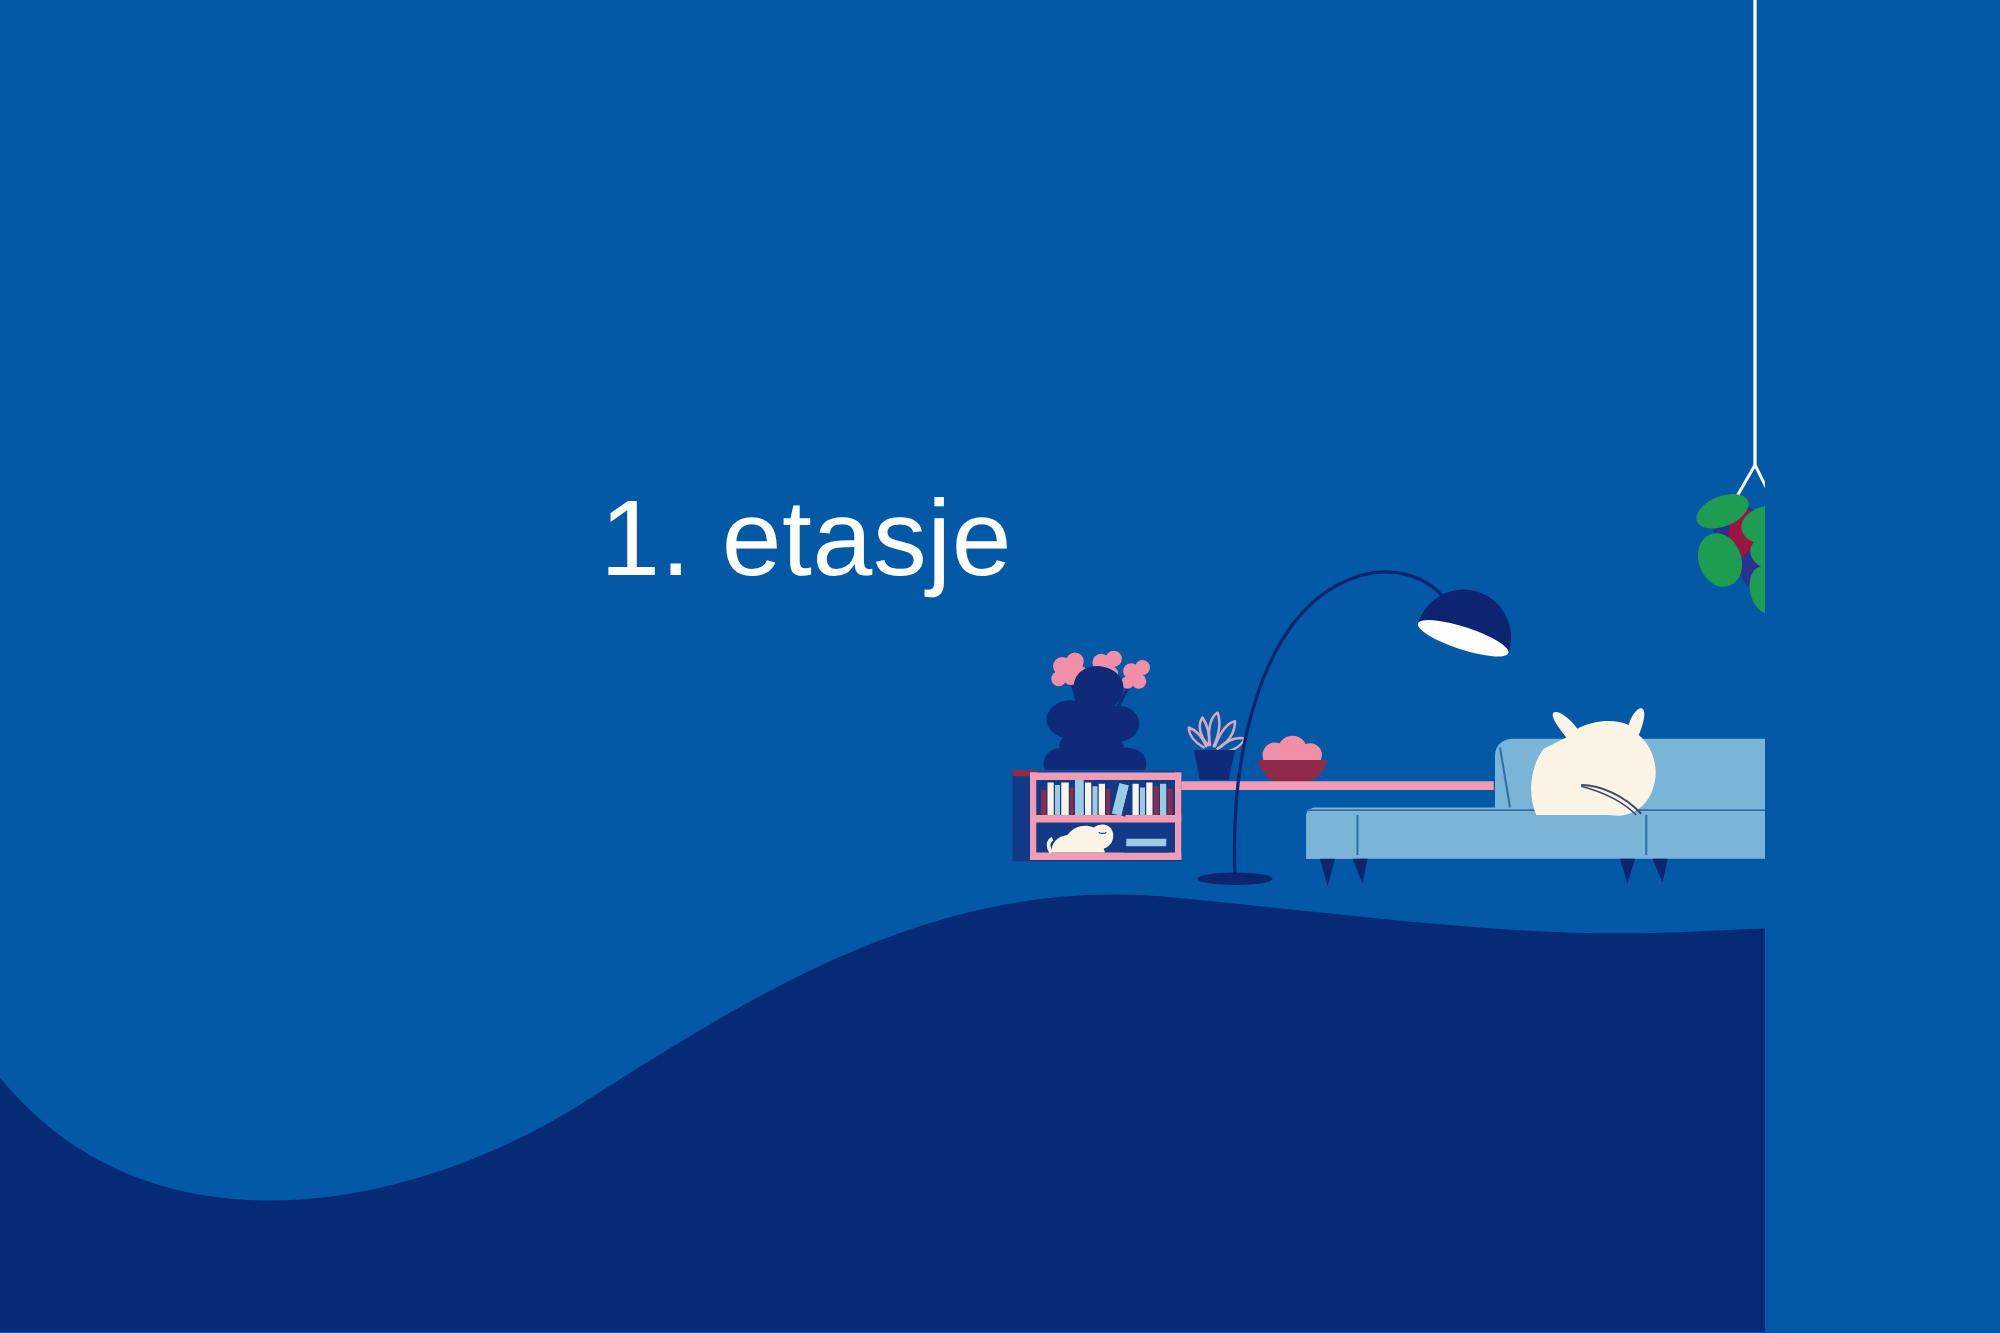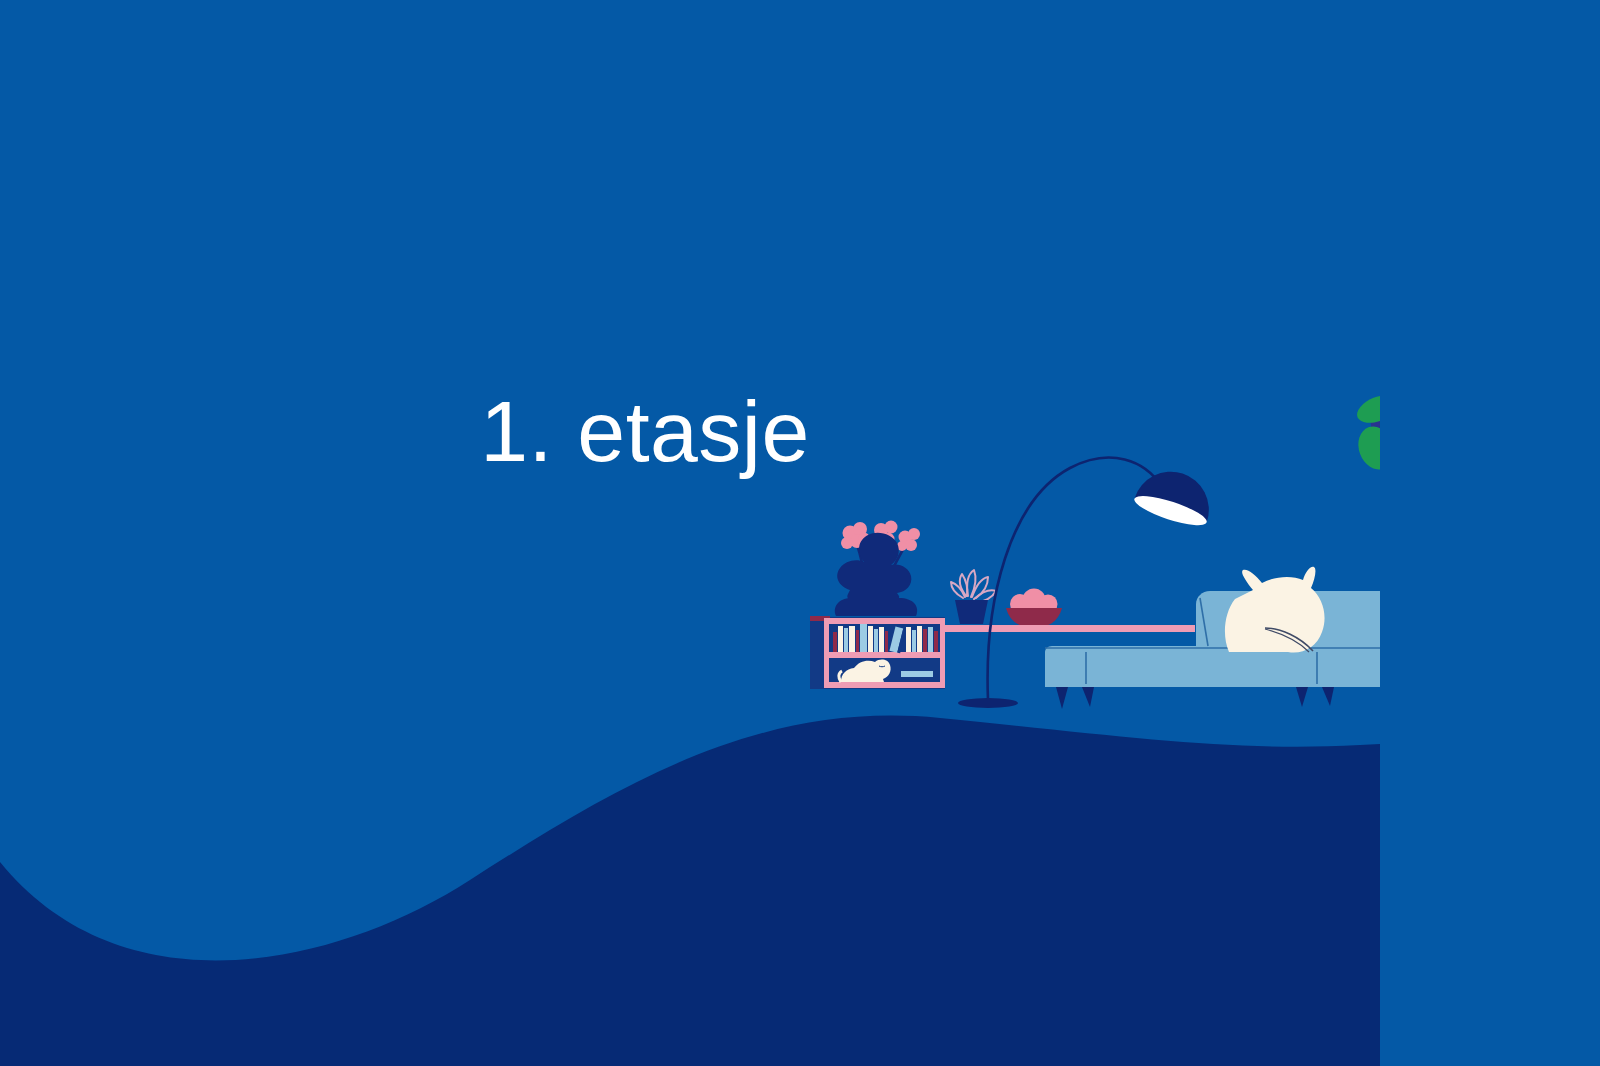--- a/index.html
+++ b/index.html
@@ -8,20 +8,21 @@
     padding: 0;
     background: #0459a6;
   }
   #stage {
     position: relative;
     width: 1380px;
     height: 1066px;
     overflow: hidden;
     background: #0459a6;
     font-family: "Liberation Sans", sans-serif;
+    padding-left: 32px;
   }
   #scene-svg {
     position: absolute;
     inset: 0;
     width: 1600px;
     height: 1066px;
     display: block;
   }
   #floor-title {
     position: absolute;

